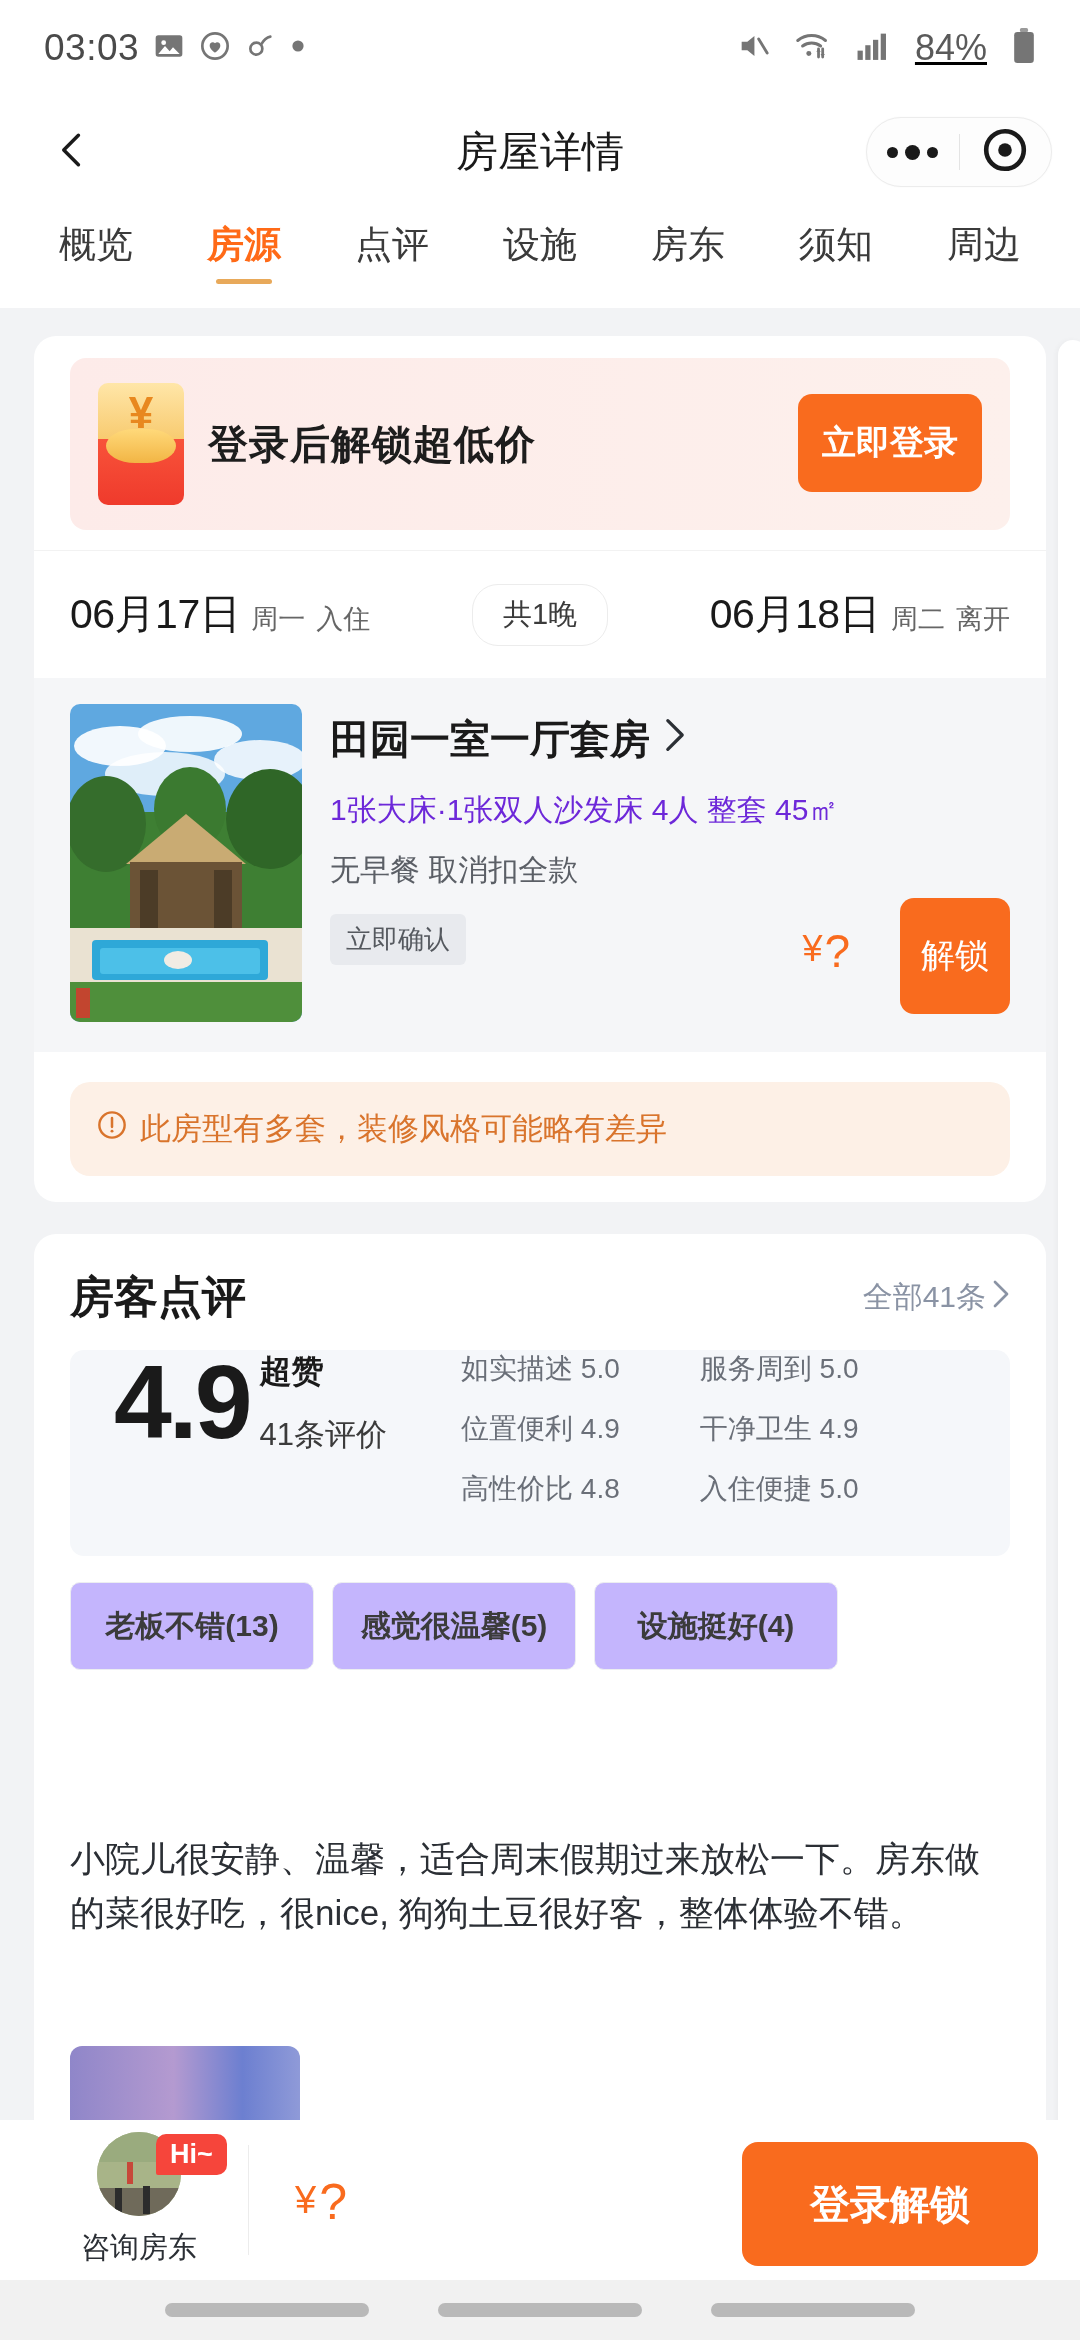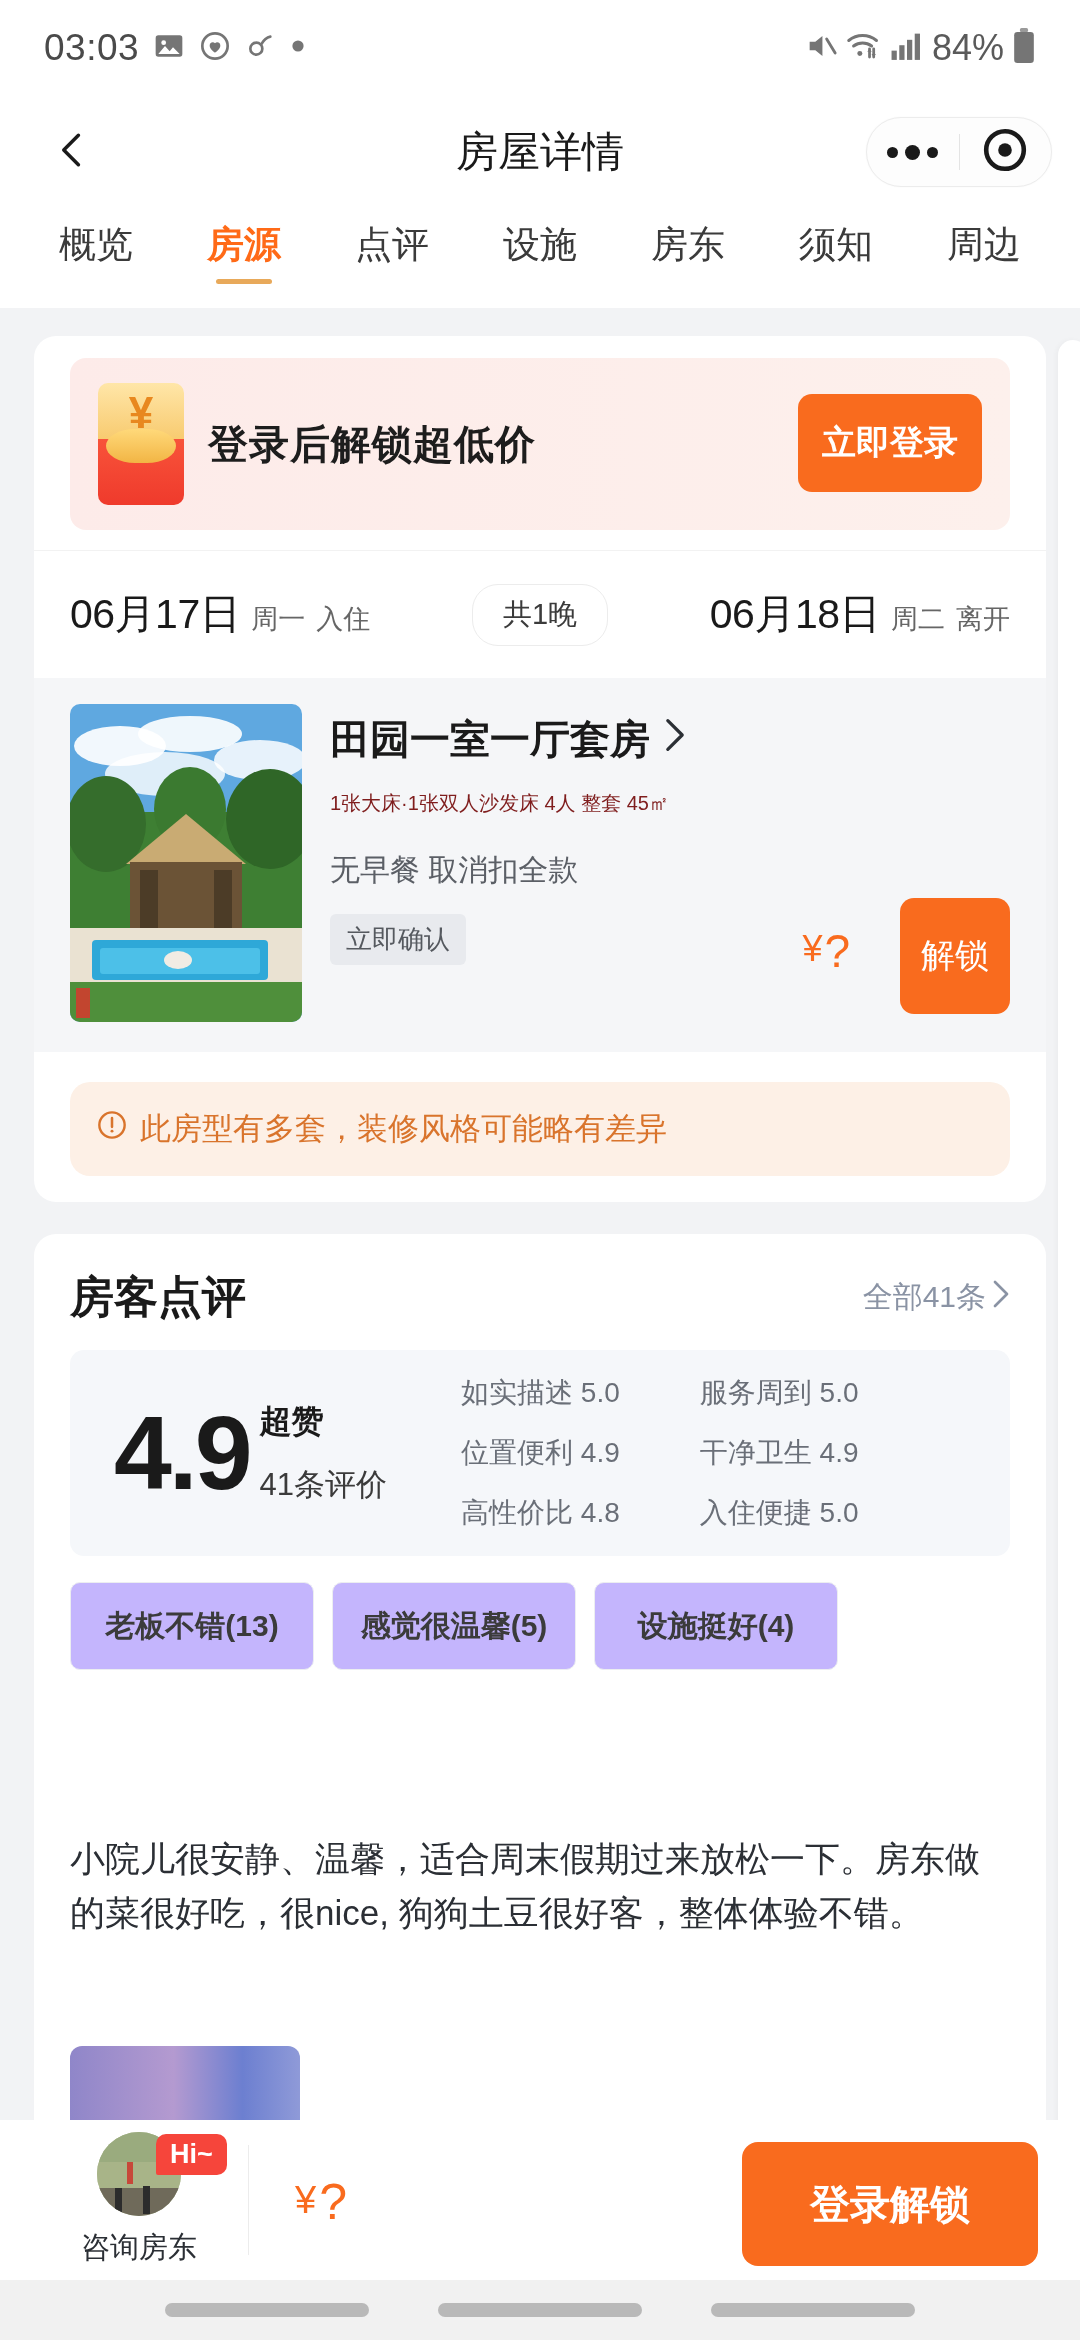--- a/index.html
+++ b/index.html
@@ -13,21 +13,21 @@
 
   
   .statusbar {
     position:absolute; top:0; left:0; width:1080px; height:96px;
     background:#ffffff;
     display:flex; align-items:center; justify-content:space-between;
     padding:0 44px;
   }
   .sb-left { display:flex; align-items:center; gap:14px; }
   .sb-time { font-size:37px; color:#4a4a4a; letter-spacing:0.5px; }
-  .sb-right { display:flex; align-items:center; gap:8px; }
+  .sb-right { display:flex; align-items:center; gap:25px;text-decoration:underline; }
   .sb-pct { font-size:36px; color:#5a5a5a; }
   .ico { display:inline-block; }
 
   
   .navbar {
     position:absolute; top:96px; left:0; width:1080px; height:112px;
     background:#ffffff; display:flex; align-items:center;
   }
   .nav-back { position:absolute; left:40px; top:24px; width:64px; height:64px;
               display:flex; align-items:center; justify-content:center; }
@@ -131,21 +131,21 @@
     background:#f5f6f8;
   }
   .room-img {
     position:absolute; left:36px; top:26px; width:232px; height:318px;
     border-radius:10px; overflow:hidden;
   }
   .room-title {
     position:absolute; left:296px; top:34px; font-size:40px; color:#1a1a1a; font-weight:600;
     display:flex; align-items:center; gap:14px;
   }
-  .room-meta1 { position:absolute; left:296px; top:112px; font-size:20px; color:#7f1d1d;text-align:right; }
+  .room-meta1 { position:absolute; left:296px; top:112px; font-size:30px; color:#6d28d9;text-align:right; }
   .room-meta2 { position:absolute; left:296px; top:172px; font-size:30px; color:#5b5f66; }
   .confirm-tag {
     position:absolute; left:296px; top:236px;
     background:#e8eaee; color:#55595f; font-size:26px;
     padding:8px 16px; border-radius:6px;
   }
   .price-q {
     position:absolute; right:196px; top:250px;
     color:#f96b1e; font-size:36px; display:flex; align-items:flex-end;
   }
@@ -169,21 +169,21 @@
 
   .rv-head {
     position:absolute; left:36px; top:34px; right:36px;
     display:flex; align-items:center; justify-content:space-between;
   }
   .rv-title { font-size:44px; font-weight:bold; color:#1a1a1a; }
   .rv-all { font-size:30px; color:#8a93a4; display:flex; align-items:center; gap:6px; }
 
   .score-box {
     position:absolute; left:36px; top:116px; width:940px; height:206px;
-    background:#f5f7fa; border-radius:14px; display:flex; align-items:center;
+    background:#f5f7fa; border-radius:14px; display:flex; align-items:flex-start;
   }
   .score-num {
     font-size:104px; font-weight:bold; color:#1a1a1a; line-height:1;
     margin-left:44px; letter-spacing:-3px;
   }
   .score-side { margin-left:10px; }
   .score-lbl { font-size:32px; color:#1a1a1a; font-weight:600; }
   .score-cnt { font-size:31px; color:#3b3b3b; margin-top:20px; }
   .subratings { display:flex; margin-left:74px; }
   .sr-col { margin-right:80px; }

